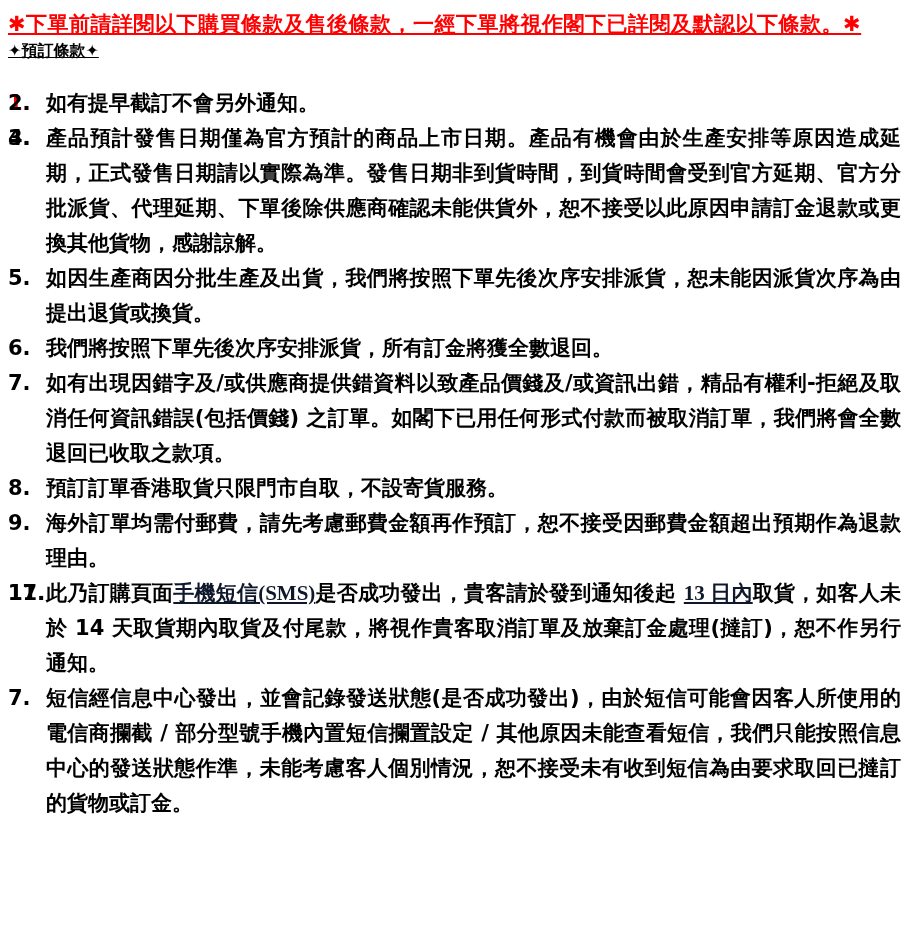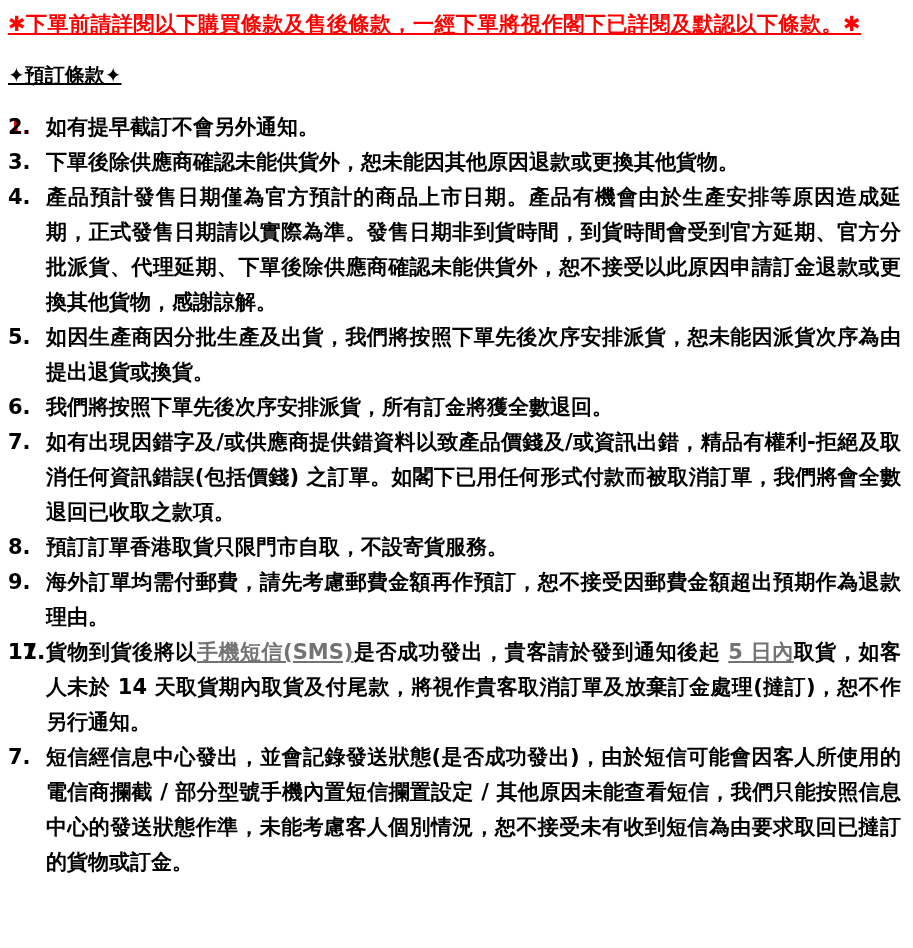--- a/index.html
+++ b/index.html
@@ -17,27 +17,26 @@
   }
   .doc {
     padding: 10px 12px 10px 8px;
     box-sizing: border-box;
   }
   .notice {
     color: #ff0000;
     font-size: 21px;
     line-height: 28px;
     text-decoration: underline;
-    margin-bottom: 24px;
     letter-spacing: 0.5px;
   }
   .section-title {
     display: inline-block;
     color: #000000;
-    font-size: 20px;
+    font-size: 16px;
     line-height: 26px;
     text-decoration: underline;
     margin-bottom: 22px;
   }
   ol.terms {
     margin: 0;
     padding: 0 0 0 38px;
     list-style: none;
     font-size: 21px;
     line-height: 35px;
@@ -53,41 +52,42 @@
     width: 38px;
     text-align: left;
     white-space: nowrap;
   }
   li.term.red,
   li.term.red .num,
   .seg.red {
     color: #ff0000;
   }
   .seg.red-underline {
-    color: #737373;
+    color: #0f172a;
     text-decoration: underline;
+    font-family: Liberation Serif, serif;
   }
 </style>
 </head>
 <body>
 
 <div class="doc">
   <div class="notice">✱下單前請詳閱以下購買條款及售後條款，一經下單將視作閣下已詳閱及默認以下條款。✱</div>
 
   <div>
     <span class="section-title">✦預訂條款✦</span>
   </div>
 
   <ol class="terms">
       <li class="term red"><span class="num">1.</span></li>
       <li class="term"><span class="num">2.</span><span class="seg normal">如有提早截訂不會另外通知。</span></li>
-      <li class="term"><span class="num">3.</span><span class="seg normal">下單後除供應商確認未能供貨外，恕未能因其他原因退款或更換其他貨物。</span></li>
+      <li class="term"><span class="num">3.</span></li>
       <li class="term"><span class="num">4.</span><span class="seg normal">產品預計發售日期僅為官方預計的商品上市日期。產品有機會由於生產安排等原因造成延期，正式發售日期請以實際為準。發售日期非到貨時間，到貨時間會受到官方延期、官方分批派貨、代理延期、下單後除供應商確認未能供貨外，恕不接受以此原因申請訂金退款或更換其他貨物，感謝諒解。</span></li>
       <li class="term"><span class="num">5.</span><span class="seg normal">如因生產商因分批生產及出貨，我們將按照下單先後次序安排派貨，恕未能因派貨次序為由提出退貨或換貨。</span></li>
       <li class="term"><span class="num">6.</span><span class="seg normal">我們將按照下單先後次序安排派貨，所有訂金將獲全數退回。</span></li>
       <li class="term"><span class="num">7.</span><span class="seg normal">如有出現因錯字及/或供應商提供錯資料以致產品價錢及/或資訊出錯，精品有權利-拒絕及取消任何資訊錯誤(包括價錢) 之訂單。如閣下已用任何形式付款而被取消訂單，我們將會全數退回已收取之款項。</span></li>
       <li class="term"><span class="num">8.</span><span class="seg normal">預訂訂單香港取貨只限門市自取，不設寄貨服務。</span></li>
       <li class="term"><span class="num">9.</span><span class="seg normal">海外訂單均需付郵費，請先考慮郵費金額再作預訂，恕不接受因郵費金額超出預期作為退款理由。</span></li>
       <li class="term"><span class="num">17.</span></li>
-      <li class="term"><span class="num">11.</span><span class="seg normal">貨物到貨後將以</span><span class="seg red-underline">手機短信(SMS)</span><span class="seg normal">是否成功發出，貴客請於發到通知後起 </span><span class="seg red-underline">5 日內</span><span class="seg normal">取貨，如客人未於 14 天取貨期內取貨及付尾款，將視作貴客取消訂單及放棄訂金處理(撻訂)，恕不作另行通知。</span></li>
+      <li class="term"><span class="num">11.</span><span class="seg normal">此乃訂購頁面</span><span class="seg red-underline">手機短信(SMS)</span><span class="seg normal">是否成功發出，貴客請於發到通知後起 </span><span class="seg red-underline">13 日內</span><span class="seg normal">取貨，如客人未於 14 天取貨期內取貨及付尾款，將視作貴客取消訂單及放棄訂金處理(撻訂)，恕不作另行通知。</span></li>
       <li class="term"><span class="num">7.</span><span class="seg normal">短信經信息中心發出，並會記錄發送狀態(是否成功發出)，由於短信可能會因客人所使用的電信商攔截 / 部分型號手機內置短信攔置設定 / 其他原因未能查看短信，我們只能按照信息中心的發送狀態作準，未能考慮客人個別情況，恕不接受未有收到短信為由要求取回已撻訂的貨物或訂金。</span></li>
     </ol>
 </div>
 
 </body></html>

